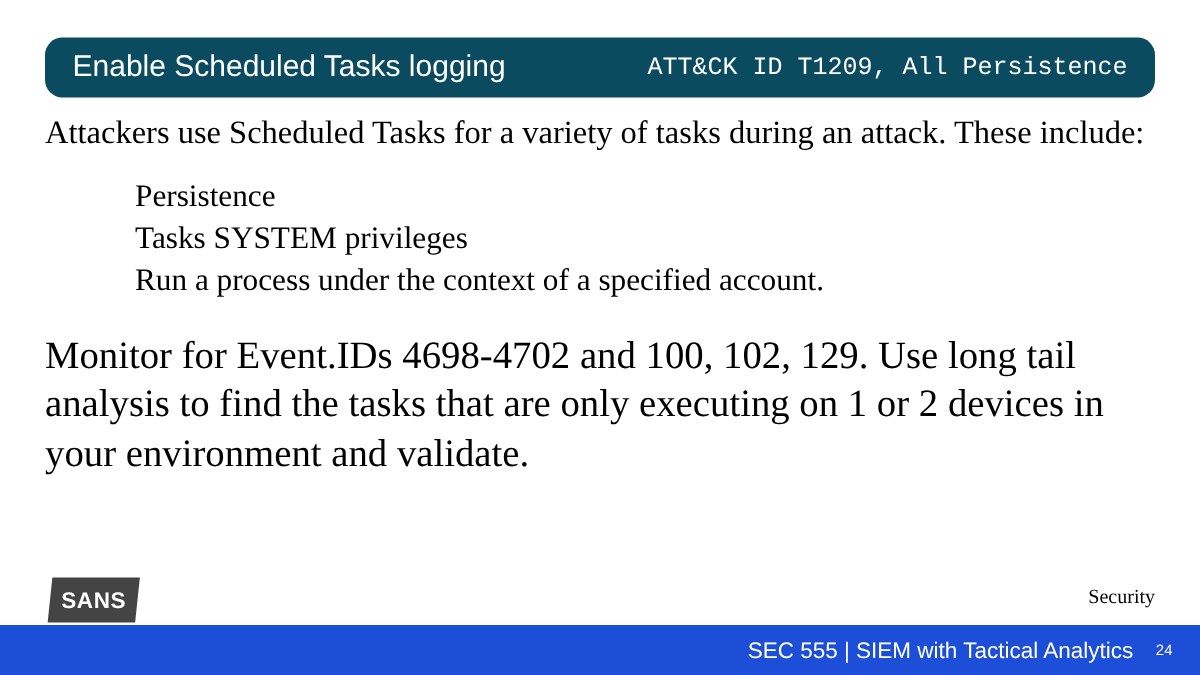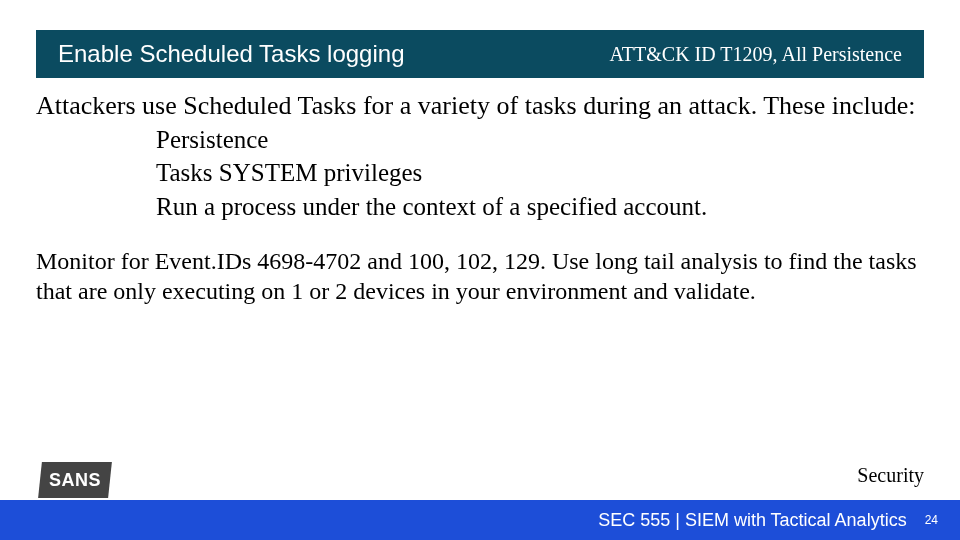--- a/index.html
+++ b/index.html
@@ -8,64 +8,65 @@
 
   .header-bar {
     position: absolute;
     top: 30px; left: 36px; right: 36px;
     height: 48px;
     background: #0b4b60;
     display: flex;
     align-items: center;
     justify-content: space-between;
     padding: 0 22px 0 22px;
+    border-radius: 14px;
   }
   .header-title {
     color: #fff;
     font-family: Arial, Helvetica, sans-serif;
     font-size: 24px;
     font-weight: 400;
   }
   .header-tag {
     color: #fff;
-    font-family: Liberation Serif, serif;
+    font-family: Liberation Mono, monospace;
     font-size: 20px;
   }
 
   .body {
     position: absolute;
     top: 90px; left: 36px; right: 36px;
   }
   .para {
     font-size: 26px;
     line-height: 1.25;
     color: #000;
+    margin-bottom: 18px;
   }
   .bullets {
     padding-left: 72px;
     margin-bottom: 22px;
   }
   .bullets div {
     font-size: 25px;
     line-height: 1.35;
     color: #000;
-    margin-left: 48px;
   }
   .para2 {
-    font-size: 24px;
+    font-size: 31px;
     line-height: 1.28;
     color: #000;
   }
 
   .side-note {
     position: absolute;
     right: 36px;
     bottom: 52px;
     text-align: right;
-    font-size: 20px;
+    font-size: 16px;
     color: #000;
     line-height: 1.25;
   }
 
   .footer {
     position: absolute;
     left: 0; right: 0; bottom: 0;
     height: 40px;
     background: #1d4ed8;
     display: flex;

